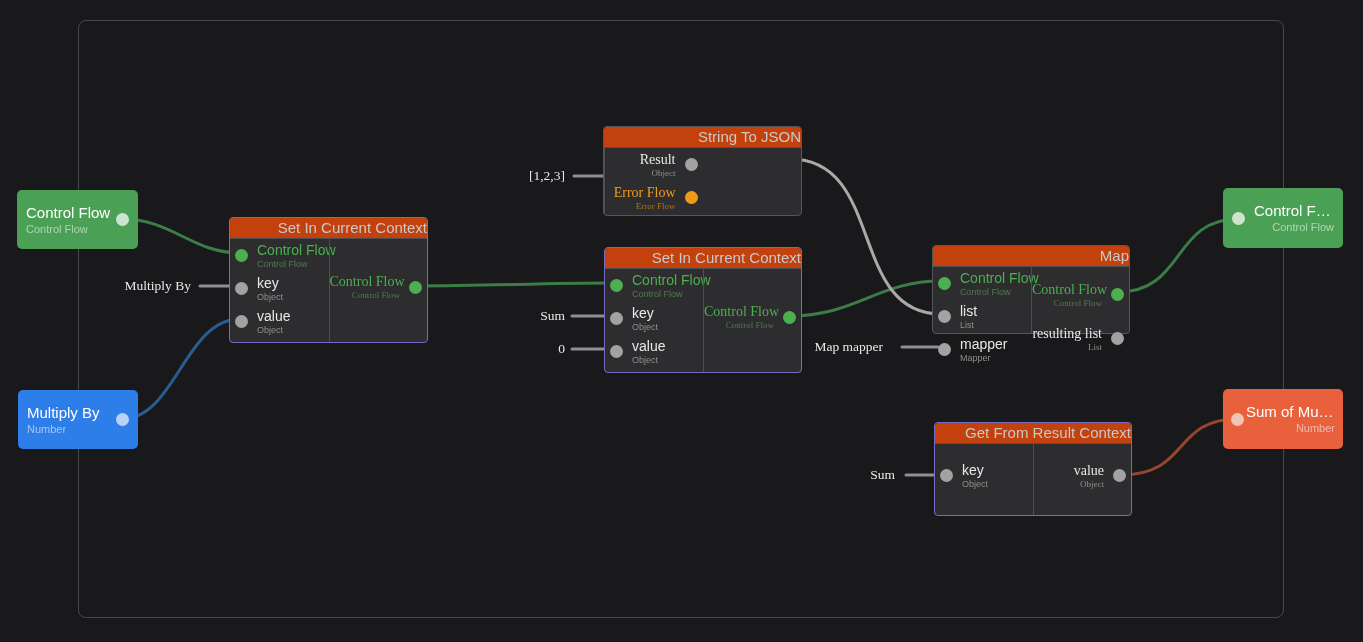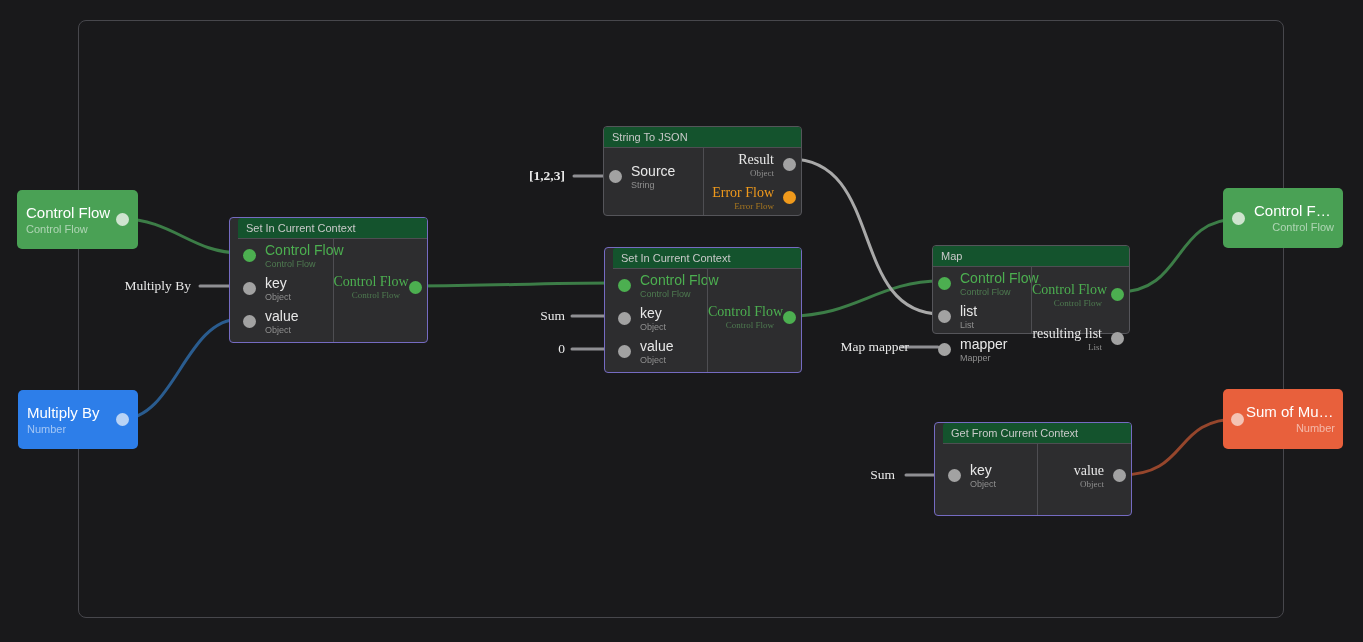--- a/index.html
+++ b/index.html
@@ -31,25 +31,25 @@
   .dot.orange{background:#f09a1c;}
   .dot.pale-green{background:#cfe4cf;}
   .dot.pale-blue{background:#b9d3f5;}
   .dot.pale-pink{background:#f4c3b4;}
 
   
   .node-std{
     position:absolute;z-index:2;background:#2d2d2f;border:1px solid #55555a;
     border-radius:4px;box-sizing:border-box;display:flex;flex-direction:column;
   }
-  .node-std.purple{border-color:#756bc2;padding-left:8px;}
+  .node-std.purple{border-color:#756bc2;}
   .hdr{
-    height:20px;flex:none;background:#14532d;border-bottom:1px solid #4e4e52;
-    color:#c9c9c9;font-size:11px;line-height:20px;padding-left:8px;
-    border-radius:3px 3px 0 0;white-space:nowrap;overflow:hidden;
+    height:20px;flex:none;background:#c2410c;border-bottom:1px solid #4e4e52;
+    color:#c9c9c9;font-size:15px;line-height:20px;padding-left:8px;
+    border-radius:3px 3px 0 0;white-space:nowrap;overflow:hidden;text-align:right;
   }
   .nbody{flex:1;display:flex;min-height:0;}
   .col{width:50%;box-sizing:border-box;display:flex;flex-direction:column;}
   .col.out{border-left:1px solid #4e4e52;align-items:flex-end;font-family:Liberation Serif, serif;}
   .col.vcenter{justify-content:center;}
   .prow{height:33px;flex:none;display:flex;align-items:center;width:100%;box-sizing:border-box;}
   .prow .dot{margin-left:5px;}
   .prow.out{flex-direction:row-reverse;}
   .prow.out .dot{margin-left:0;margin-right:5px;}
   .ptext{margin-left:9px;display:flex;flex-direction:column;min-width:0;}
@@ -140,29 +140,20 @@
             <span class="ptype">Control Flow</span>
           </span>
       </div>
     </div>
   </div>
 </div>
 
 <div class="node-std" style="left:603px;top:126px;width:199px;height:90px;">
   <div class="hdr">String To JSON</div>
   <div class="nbody">
-    <div class="col in vcenter" style="padding-bottom:10px;">
-      <div class="prow">
-        <span class="dot gray"></span>
-        <span class="ptext">
-            <span class="plabel">Source</span>
-            <span class="ptype">String</span>
-          </span>
-      </div>
-    </div>
     <div class="col out">
       <div class="prow out">
         <span class="dot gray"></span>
         <span class="ptext">
             <span class="plabel">Result</span>
             <span class="ptype">Object</span>
           </span>
       </div>
       <div class="prow out efp">
         <span class="dot orange"></span>
@@ -252,21 +243,21 @@
         <span class="ptext">
             <span class="plabel">resulting list</span>
             <span class="ptype">List</span>
           </span>
       </div>
     </div>
   </div>
 </div>
 
 <div class="node-std purple" style="left:934px;top:422px;width:198px;height:94px;">
-  <div class="hdr">Get From Current Context</div>
+  <div class="hdr">Get From Result Context</div>
   <div class="nbody">
     <div class="col in vcenter" style="padding-bottom:8px;">
       <div class="prow">
         <span class="dot gray"></span>
         <span class="ptext">
             <span class="plabel">key</span>
             <span class="ptype">Object</span>
           </span>
       </div>
     </div>
@@ -291,18 +282,18 @@
 </div>
 
 <div class="node-term" style="left:1223px;top:389px;width:120px;height:60px;background:#e8603c;gap:2px;padding:0 8px;">
   <span class="dot pale-pink"></span>
   <div class="term-text right">
     <div class="term-title">Sum of Multi…</div>
     <div class="term-sub">Number</div>
   </div>
 </div>
 
-<div class="wlabel" style="right:798px;top:167px;font-weight:bold;">[1,2,3]</div>
+<div class="wlabel" style="right:798px;top:167px;">[1,2,3]</div>
 <div class="wlabel" style="right:1172px;top:277px;">Multiply By</div>
 <div class="wlabel" style="right:798px;top:307px;">Sum</div>
 <div class="wlabel" style="right:798px;top:340px;">0</div>
-<div class="wlabel" style="right:454px;top:338px;">Map mapper</div>
+<div class="wlabel" style="right:480px;top:338px;">Map mapper</div>
 <div class="wlabel" style="right:468px;top:466px;">Sum</div>
 
 </body></html>

